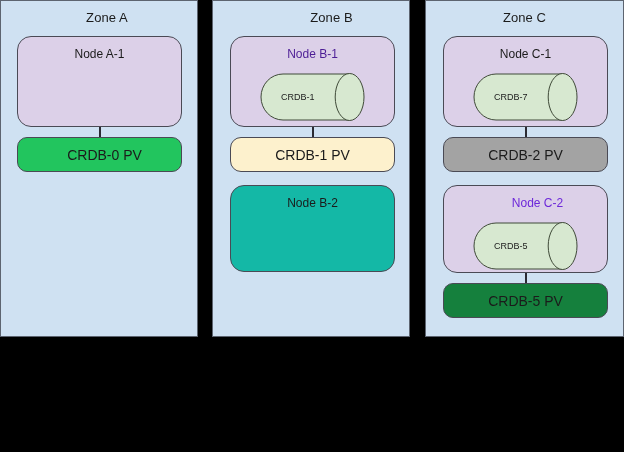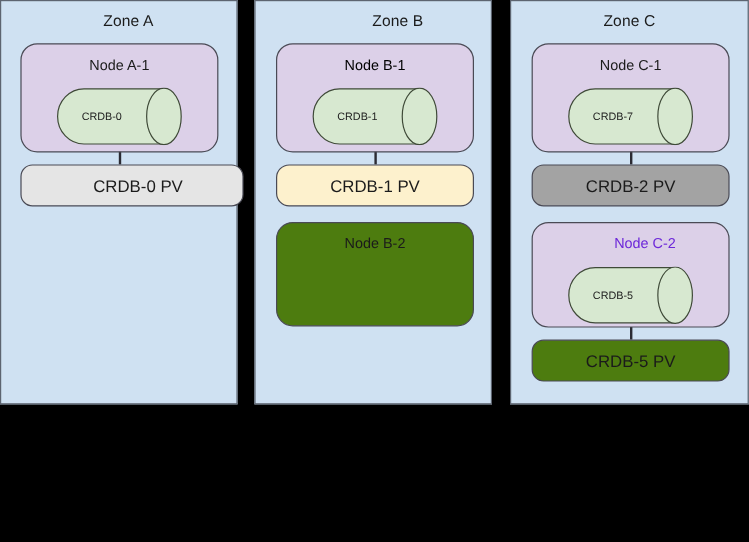--- a/index.html
+++ b/index.html
@@ -106,45 +106,38 @@
 <body>
 
 <div id="canvas">
     <div class="zone" style="left: 0px; top: 0px; width: 198px; height: 337px; background: rgb(207, 225, 242); border-color: rgb(93, 100, 112);">
       <div class="zone-title" style="color: rgb(27, 27, 27); margin-left: 16px;">Zone A</div>
     </div>
     <div class="connector" style="left: 99px; top: 121px; height: 16px; background: rgb(43, 43, 51);"></div>
     <div class="node" style="left: 17px; top: 36px; width: 165px; height: 91px; background: rgb(220, 208, 232); border-color: rgb(74, 74, 85);">
       <div class="node-title" style="color: rgb(27, 27, 27);">Node A-1</div>
     </div>
-    <div class="cyl" style="left: 47px; top: 73px; width: 105px; height: 48px;">
-      <svg class="cyl-body" width="105" height="48" viewBox="0 0 105 48">
-        <path d="M 23 1 L 89.6 1 A 14.399999999999999 23.5 0 0 1 89.6 47 L 23 47 A 22 23 0 0 1 23 1 Z" fill="#d7e8d0" stroke="#3f4a38" stroke-width="1"></path>
-        <ellipse cx="89.6" cy="24" rx="14.399999999999999" ry="23.5" fill="#d7e8d0" stroke="#3f4a38" stroke-width="1"></ellipse>
-      </svg>
-      <div class="cyl-label" style="color: rgb(27, 27, 27);">CRDB-0</div>
-    </div>
-    <div class="pv" style="left: 17px; top: 137px; width: 186px; height: 35px; background: #e5e5e5; border-color: rgb(74, 74, 85); padding-left: 10px;">
+    <div class="pv" style="left: 17px; top: 137px; width: 165px; height: 35px; background: #22c55e; border-color: rgb(74, 74, 85); padding-left: 10px;">
       <div class="pv-label" style="color: rgb(27, 27, 27);">CRDB-0 PV</div>
     </div>
     <div class="zone" style="left: 212px; top: 0px; width: 198px; height: 337px; background: rgb(207, 225, 242); border-color: rgb(93, 100, 112);">
       <div class="zone-title" style="color: rgb(27, 27, 27); padding-left: 41px;">Zone B</div>
     </div>
     <div class="connector" style="left: 312px; top: 121px; height: 16px; background: rgb(43, 43, 51);"></div>
     <div class="node" style="left: 230px; top: 36px; width: 165px; height: 91px; background: rgb(220, 208, 232); border-color: rgb(74, 74, 85);">
-      <div class="node-title" style="color: #000000;">Node B-1</div>
+      <div class="node-title" style="color: #4c1d95;">Node B-1</div>
     </div>
     <div class="cyl" style="left: 260px; top: 73px; width: 105px; height: 48px;">
       <svg class="cyl-body" width="105" height="48" viewBox="0 0 105 48">
         <path d="M 23 1 L 89.6 1 A 14.399999999999999 23.5 0 0 1 89.6 47 L 23 47 A 22 23 0 0 1 23 1 Z" fill="#d7e8d0" stroke="#3f4a38" stroke-width="1"></path>
         <ellipse cx="89.6" cy="24" rx="14.399999999999999" ry="23.5" fill="#d7e8d0" stroke="#3f4a38" stroke-width="1"></ellipse>
       </svg>
       <div class="cyl-label" style="color: rgb(27, 27, 27);">CRDB-1</div>
     </div>
-    <div class="node" style="left: 230px; top: 185px; width: 165px; height: 87px; background: #4d7c0f; border-color: rgb(74, 74, 85);">
+    <div class="node" style="left: 230px; top: 185px; width: 165px; height: 87px; background: #14b8a6; border-color: rgb(74, 74, 85);">
       <div class="node-title" style="color: rgb(27, 27, 27);">Node B-2</div>
     </div>
     <div class="pv" style="left: 230px; top: 137px; width: 165px; height: 35px; background: rgb(253, 241, 205); border-color: rgb(74, 74, 85); border-radius: 11px;">
       <div class="pv-label" style="color: rgb(27, 27, 27);">CRDB-1 PV</div>
     </div>
     <div class="zone" style="left: 425px; top: 0px; width: 199px; height: 337px; background: rgb(207, 225, 242); border-color: rgb(93, 100, 112);">
       <div class="zone-title" style="color: rgb(27, 27, 27);">Zone C</div>
     </div>
     <div class="connector" style="left: 525px; top: 121px; height: 16px; background: rgb(43, 43, 51);"></div>
     <div class="connector" style="left: 525px; top: 268px; height: 15px; background: rgb(43, 43, 51);"></div>
@@ -164,16 +157,16 @@
     <div class="cyl" style="left: 473px; top: 222px; width: 105px; height: 48px;">
       <svg class="cyl-body" width="105" height="48" viewBox="0 0 105 48">
         <path d="M 23 1 L 89.6 1 A 14.399999999999999 23.5 0 0 1 89.6 47 L 23 47 A 22 23 0 0 1 23 1 Z" fill="#d7e8d0" stroke="#3f4a38" stroke-width="1"></path>
         <ellipse cx="89.6" cy="24" rx="14.399999999999999" ry="23.5" fill="#d7e8d0" stroke="#3f4a38" stroke-width="1"></ellipse>
       </svg>
       <div class="cyl-label" style="color: rgb(27, 27, 27);">CRDB-5</div>
     </div>
     <div class="pv" style="left: 443px; top: 137px; width: 165px; height: 35px; background: #a3a3a3; border-color: rgb(74, 74, 85);">
       <div class="pv-label" style="color: rgb(27, 27, 27);">CRDB-2 PV</div>
     </div>
-    <div class="pv" style="left: 443px; top: 283px; width: 165px; height: 35px; background: #4d7c0f; border-color: rgb(74, 74, 85);">
+    <div class="pv" style="left: 443px; top: 283px; width: 165px; height: 35px; background: #15803d; border-color: rgb(74, 74, 85);">
       <div class="pv-label" style="color: rgb(27, 27, 27);">CRDB-5 PV</div>
     </div>
   </div>
 
 </body></html>

